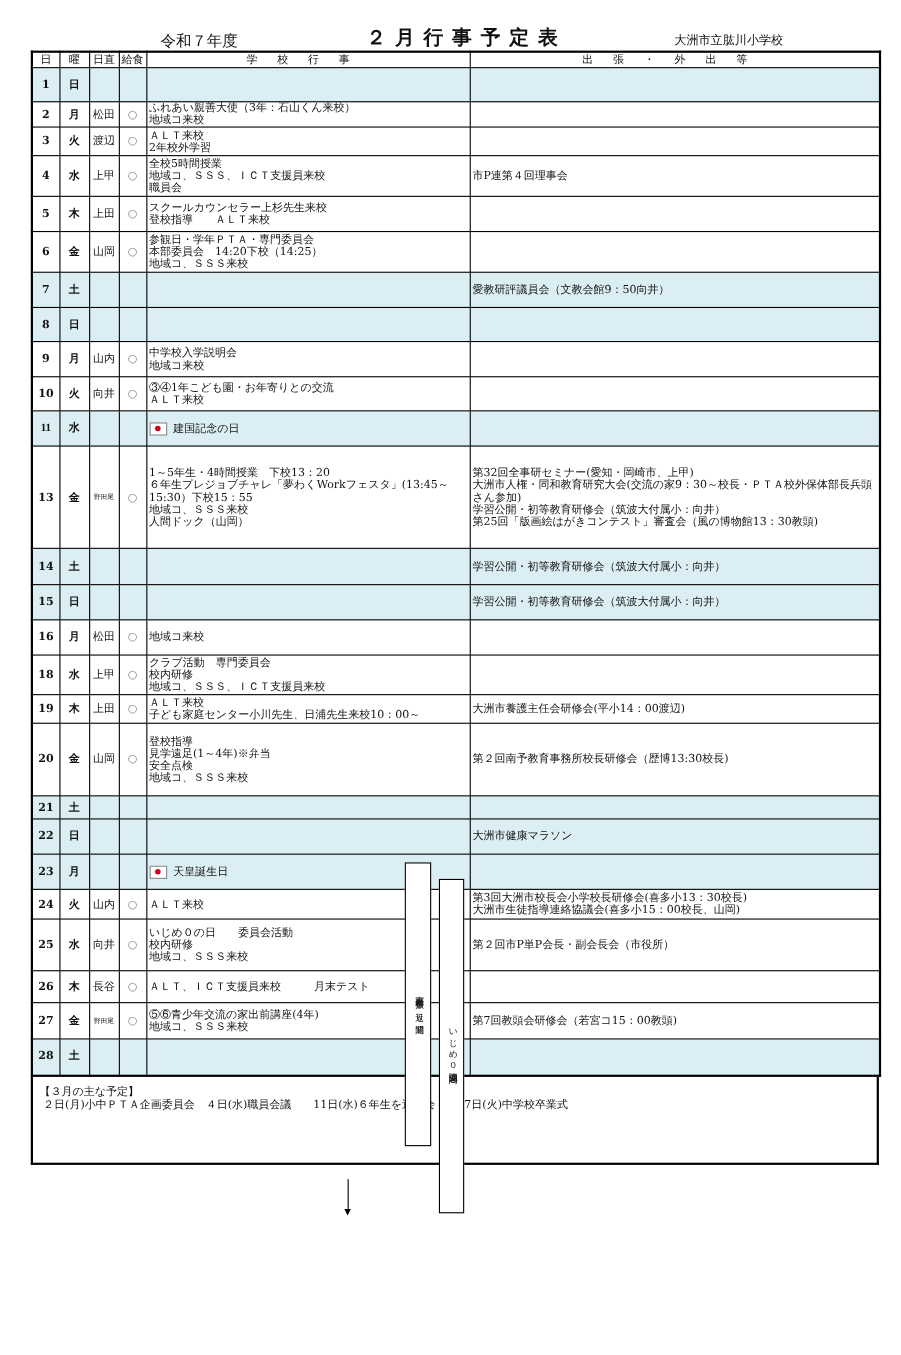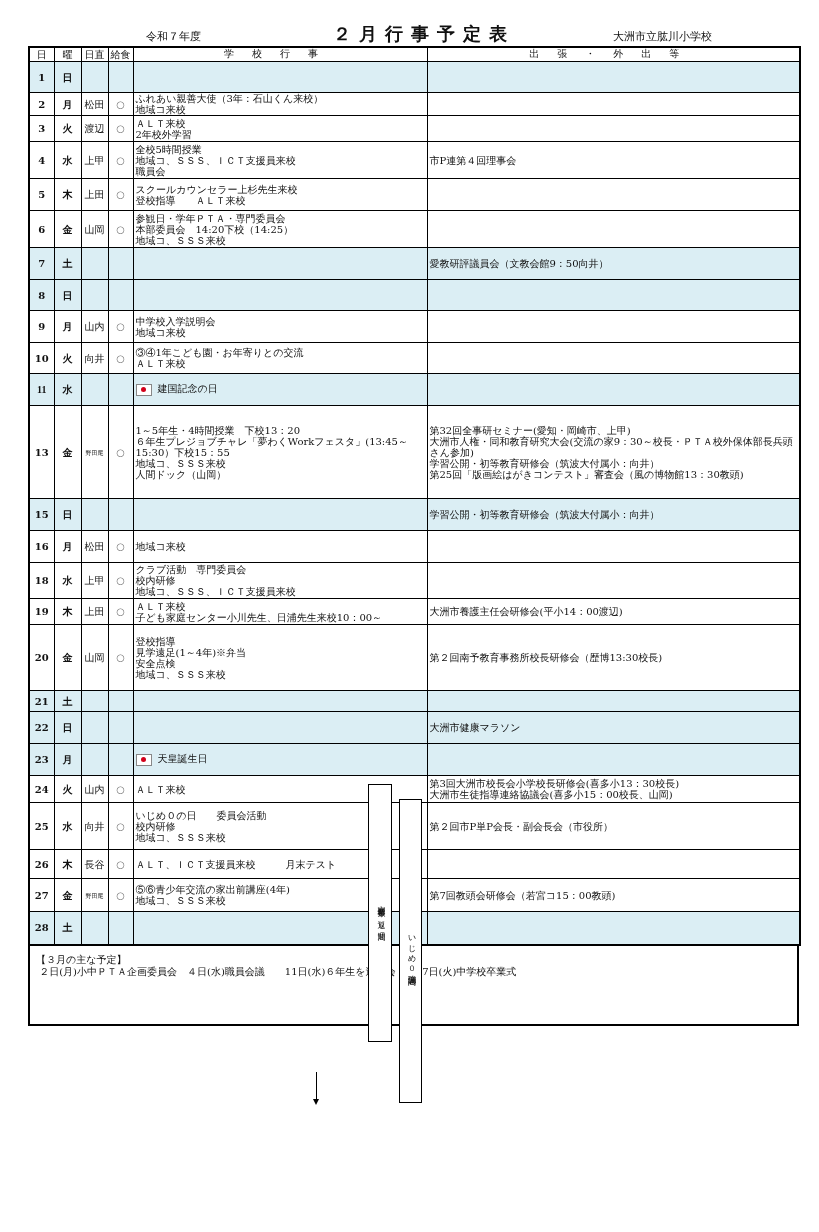--- a/index.html
+++ b/index.html
@@ -1,25 +1,25 @@
 <!DOCTYPE html>
 <html><head>
 <meta charset="utf-8">
 <style>
   html, body { margin:0; padding:0; background:#ffffff; }
   body { width:819px; height:1232px; position:relative; font-family:"DejaVu Serif","Liberation Serif",serif; color:#111; overflow:hidden; }
   .page { position:absolute; left:28px; top:20px; width:771px; }
   .titlebar { position:relative; height:26px; }
-  .era { position:absolute; left:118px; top:9px; font-size:11px; }
+  .era { position:absolute; left:118px; top:9px; font-size:14px; }
   .title { position:absolute; left:305px; top:2px; font-size:18px; font-weight:bold; letter-spacing:8px; }
   .school { position:absolute; left:585px; top:9px; font-size:11px; }
   table.sched { border-collapse:collapse; width:771px; table-layout:fixed; border:2px solid #000; }
   table.sched th, table.sched td { border:1px solid #000; padding:0 2px; font-size:10px; line-height:11px; vertical-align:middle; }
   table.sched th { font-weight:normal; height:13px; font-size:10px; }
-  th.hdr-wide { letter-spacing:18px;font-family:Liberation Mono, monospace; }
+  th.hdr-wide { letter-spacing:18px; }
   td.c-day, td.c-wd { text-align:center; font-weight:bold; }
   td.c-duty { text-align:center; font-size:10px; }
   td.c-duty.small { font-size:6px; }
   td.c-meal { text-align:center; color:#777; font-size:10px; }
   td.c-ev, td.c-trip { white-space:pre-line; }
   tr.hol td { background:#dbeef4; }
   .flag { display:inline-block; width:14px; height:10px; border:1px solid #888; background:#fff; vertical-align:middle; position:relative; margin-right:6px; }
   .flag::after { content:""; position:absolute; left:4px; top:2px; width:5px; height:5px; border-radius:50%; background:#d2001a; }
   .vbox { position:absolute; border:1px solid #000; background:#fff; font-family:"DejaVu Sans","Liberation Sans",sans-serif; font-size:8px; writing-mode:vertical-rl; text-orientation:upright; display:flex; align-items:center; justify-content:center; letter-spacing:1px; }
   .arrow { position:absolute; left:316px; top:1072px; width:1px; height:28px; background:#000; }
@@ -161,20 +161,28 @@
           <td class="c-meal">○</td>
           <td class="c-ev">1～5年生・4時間授業　下校13：20
 ６年生プレジョブチャレ「夢わくWorkフェスタ」(13:45～15:30）下校15：55
 地域コ、ＳＳＳ来校
 人間ドック（山岡）</td>
           <td class="c-trip">第32回全事研セミナー(愛知・岡崎市、上甲)
 大洲市人権・同和教育研究大会(交流の家9：30～校長・ＰＴＡ校外保体部長兵頭さん参加)
 学習公開・初等教育研修会（筑波大付属小：向井）
 第25回「版画絵はがきコンテスト」審査会（風の博物館13：30教頭)</td>
         </tr>
+        <tr class="hol" style="height: 33px;">
+          <td class="c-day">14</td>
+          <td class="c-wd">土</td>
+          <td class="c-duty"></td>
+          <td class="c-meal"></td>
+          <td class="c-ev"></td>
+          <td class="c-trip">学習公開・初等教育研修会（筑波大付属小：向井）</td>
+        </tr>
         <tr class="hol" style="height: 32px;">
           <td class="c-day">15</td>
           <td class="c-wd">日</td>
           <td class="c-duty"></td>
           <td class="c-meal"></td>
           <td class="c-ev"></td>
           <td class="c-trip">学習公開・初等教育研修会（筑波大付属小：向井）</td>
         </tr>
         <tr style="height: 32px;">
           <td class="c-day">16</td>

